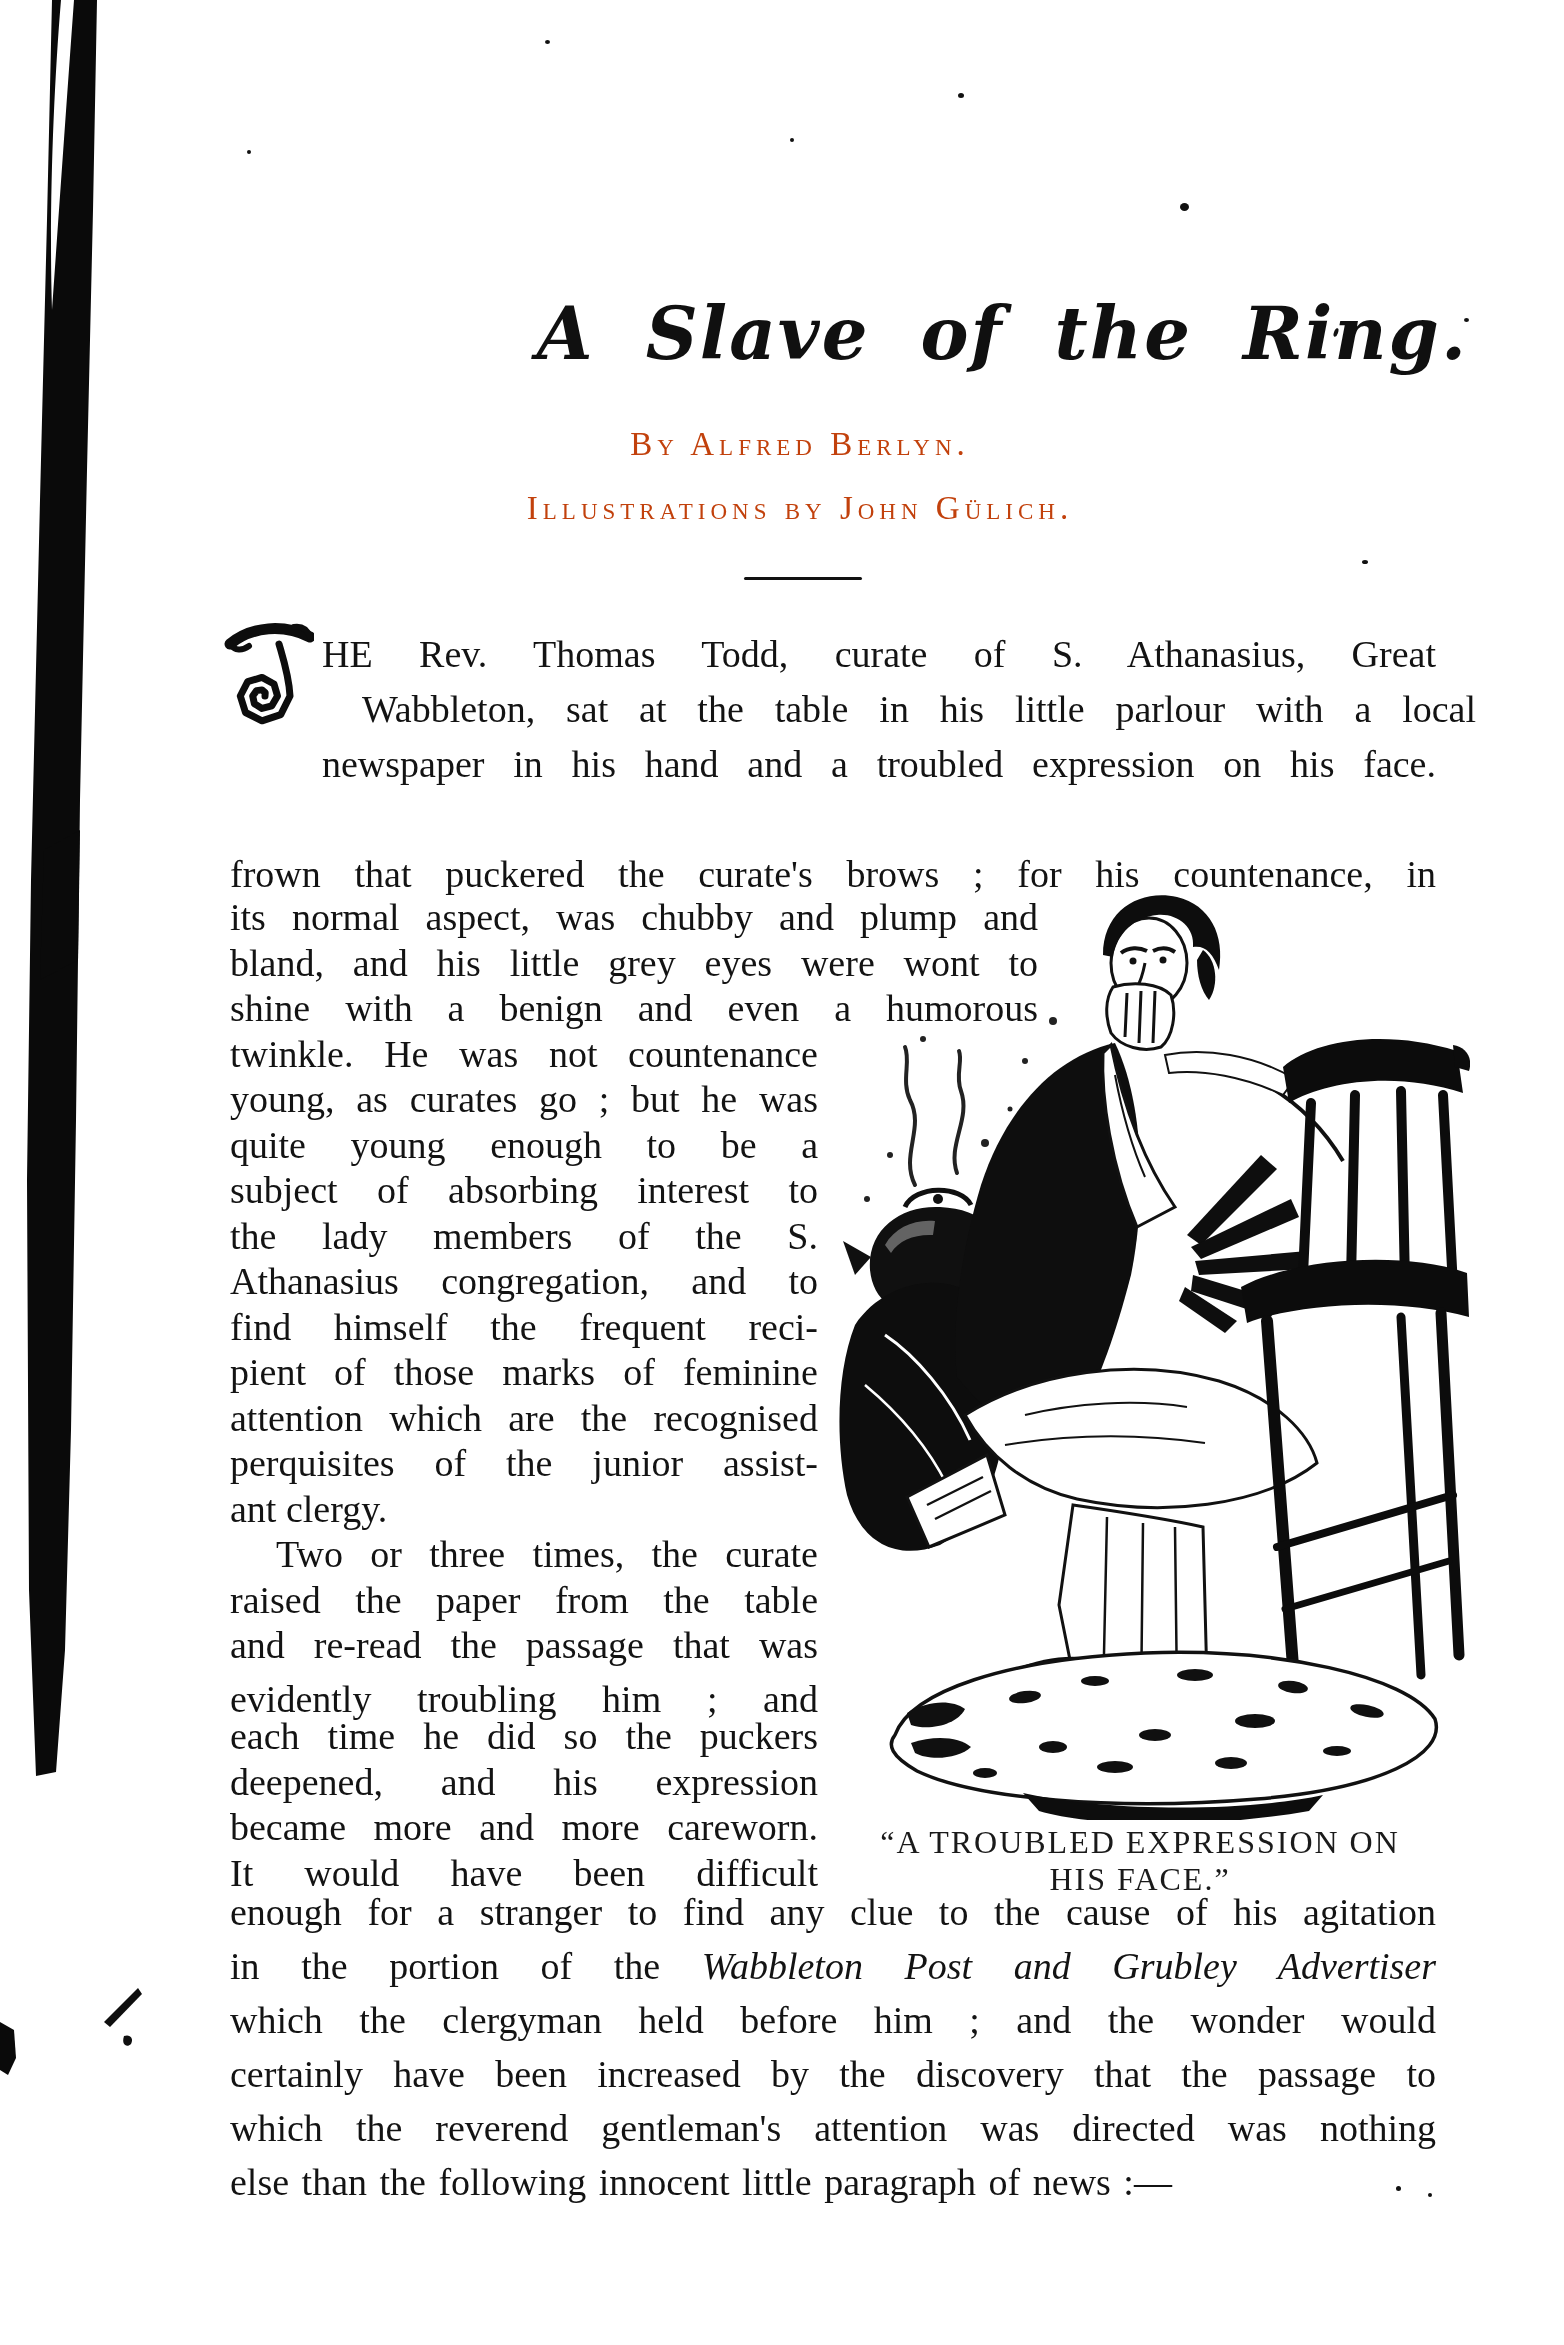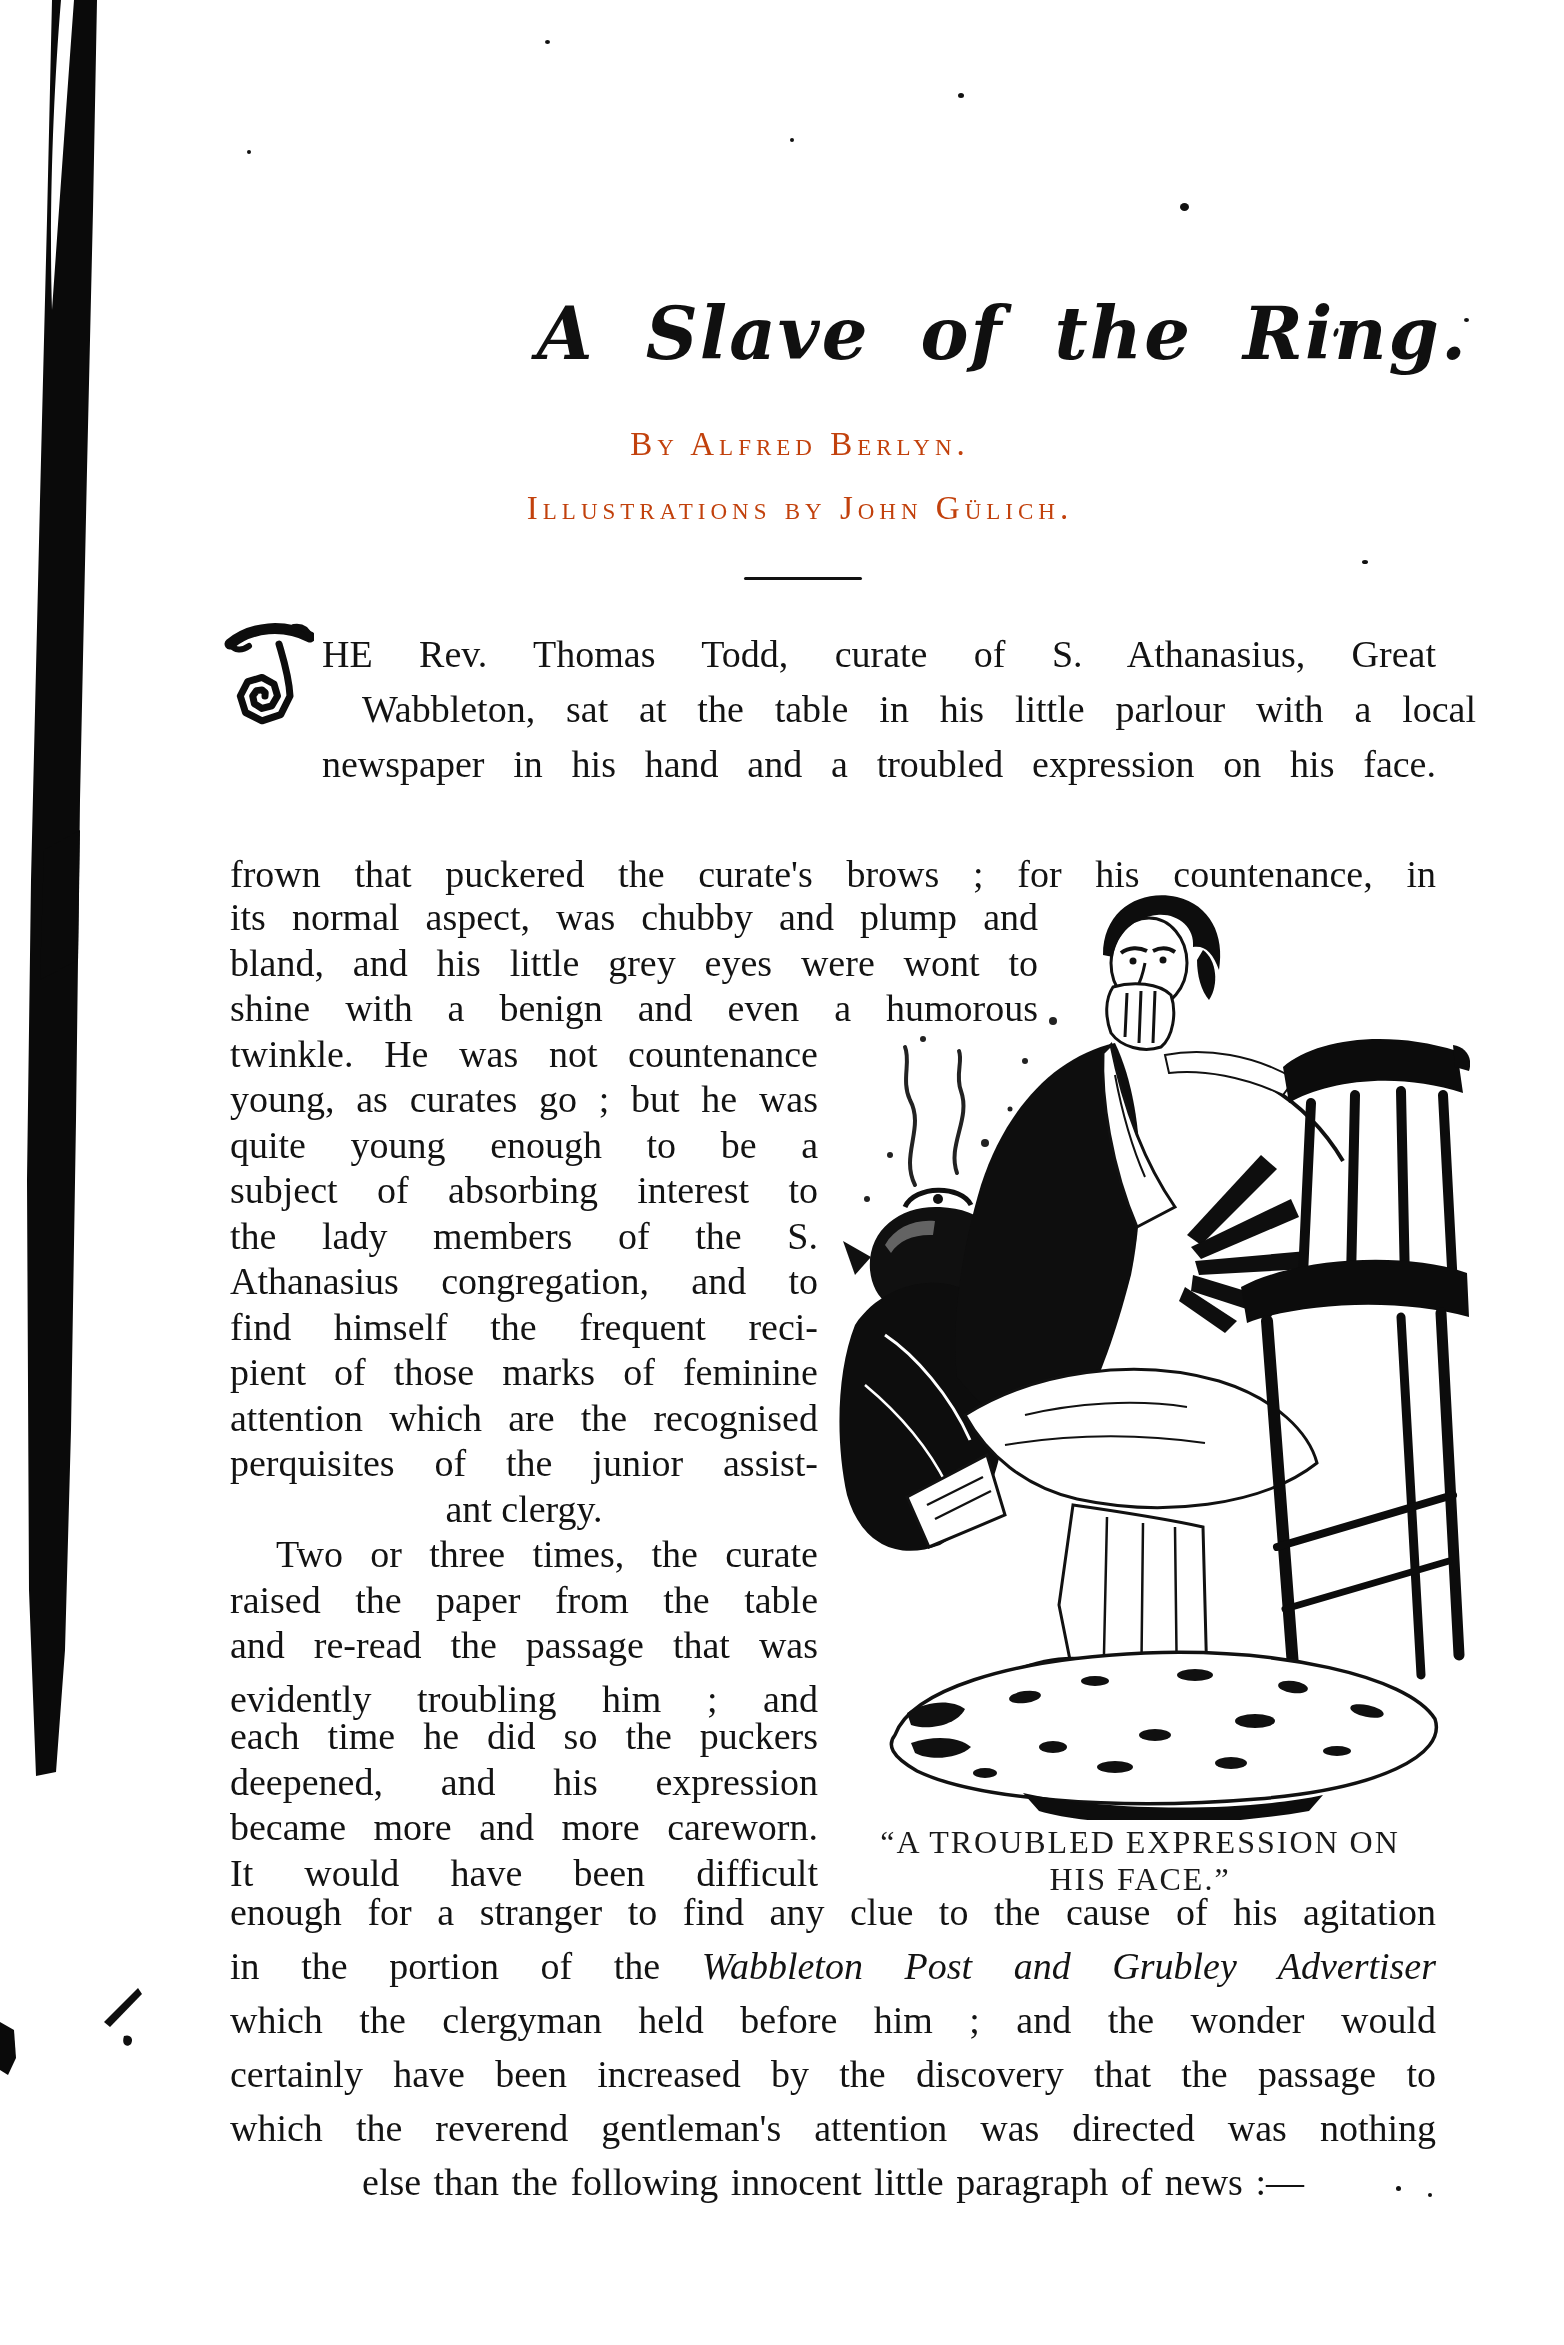--- a/index.html
+++ b/index.html
@@ -4,21 +4,20 @@
 <style>
   html,body{margin:0;padding:0;background:#777;}
   #page{
     position:relative;width:1564px;height:2345px;margin:0 auto;
     background:#fff;color:#121212;overflow:hidden;
     font-family:"Liberation Serif", serif;
   }
   .ln{
     position:absolute;font-size:38px;line-height:44px;white-space:normal;
     color:#131313;
-    text-align:center;
   }
   .j{text-align:justify;text-align-last:justify;text-justify:inter-word;}
   .col{line-height:42px;}
   .indent{text-indent:46px;}
   #title{
     position:absolute;left:132px;top:296px;width:1336px;text-align:right;
     font-family:"DejaVu Serif", serif;font-style:italic;font-weight:bold;
     font-size:72px;line-height:1.05;letter-spacing:2px;word-spacing:24px;color:#101010;
   }
   .heading-sc{

